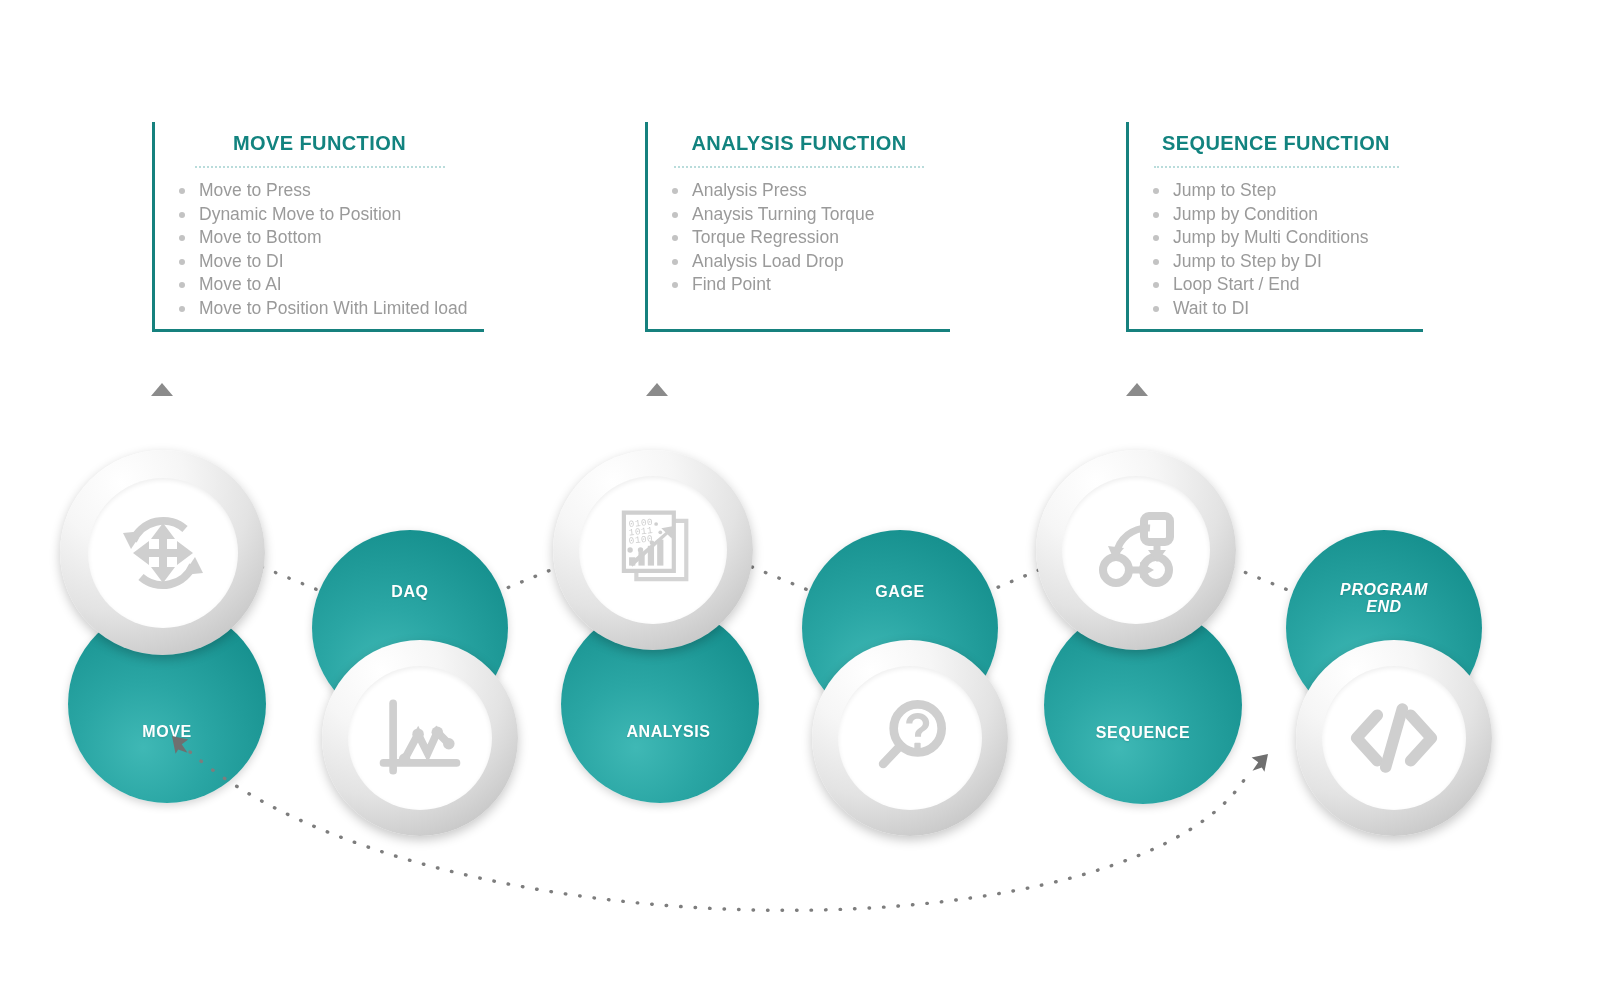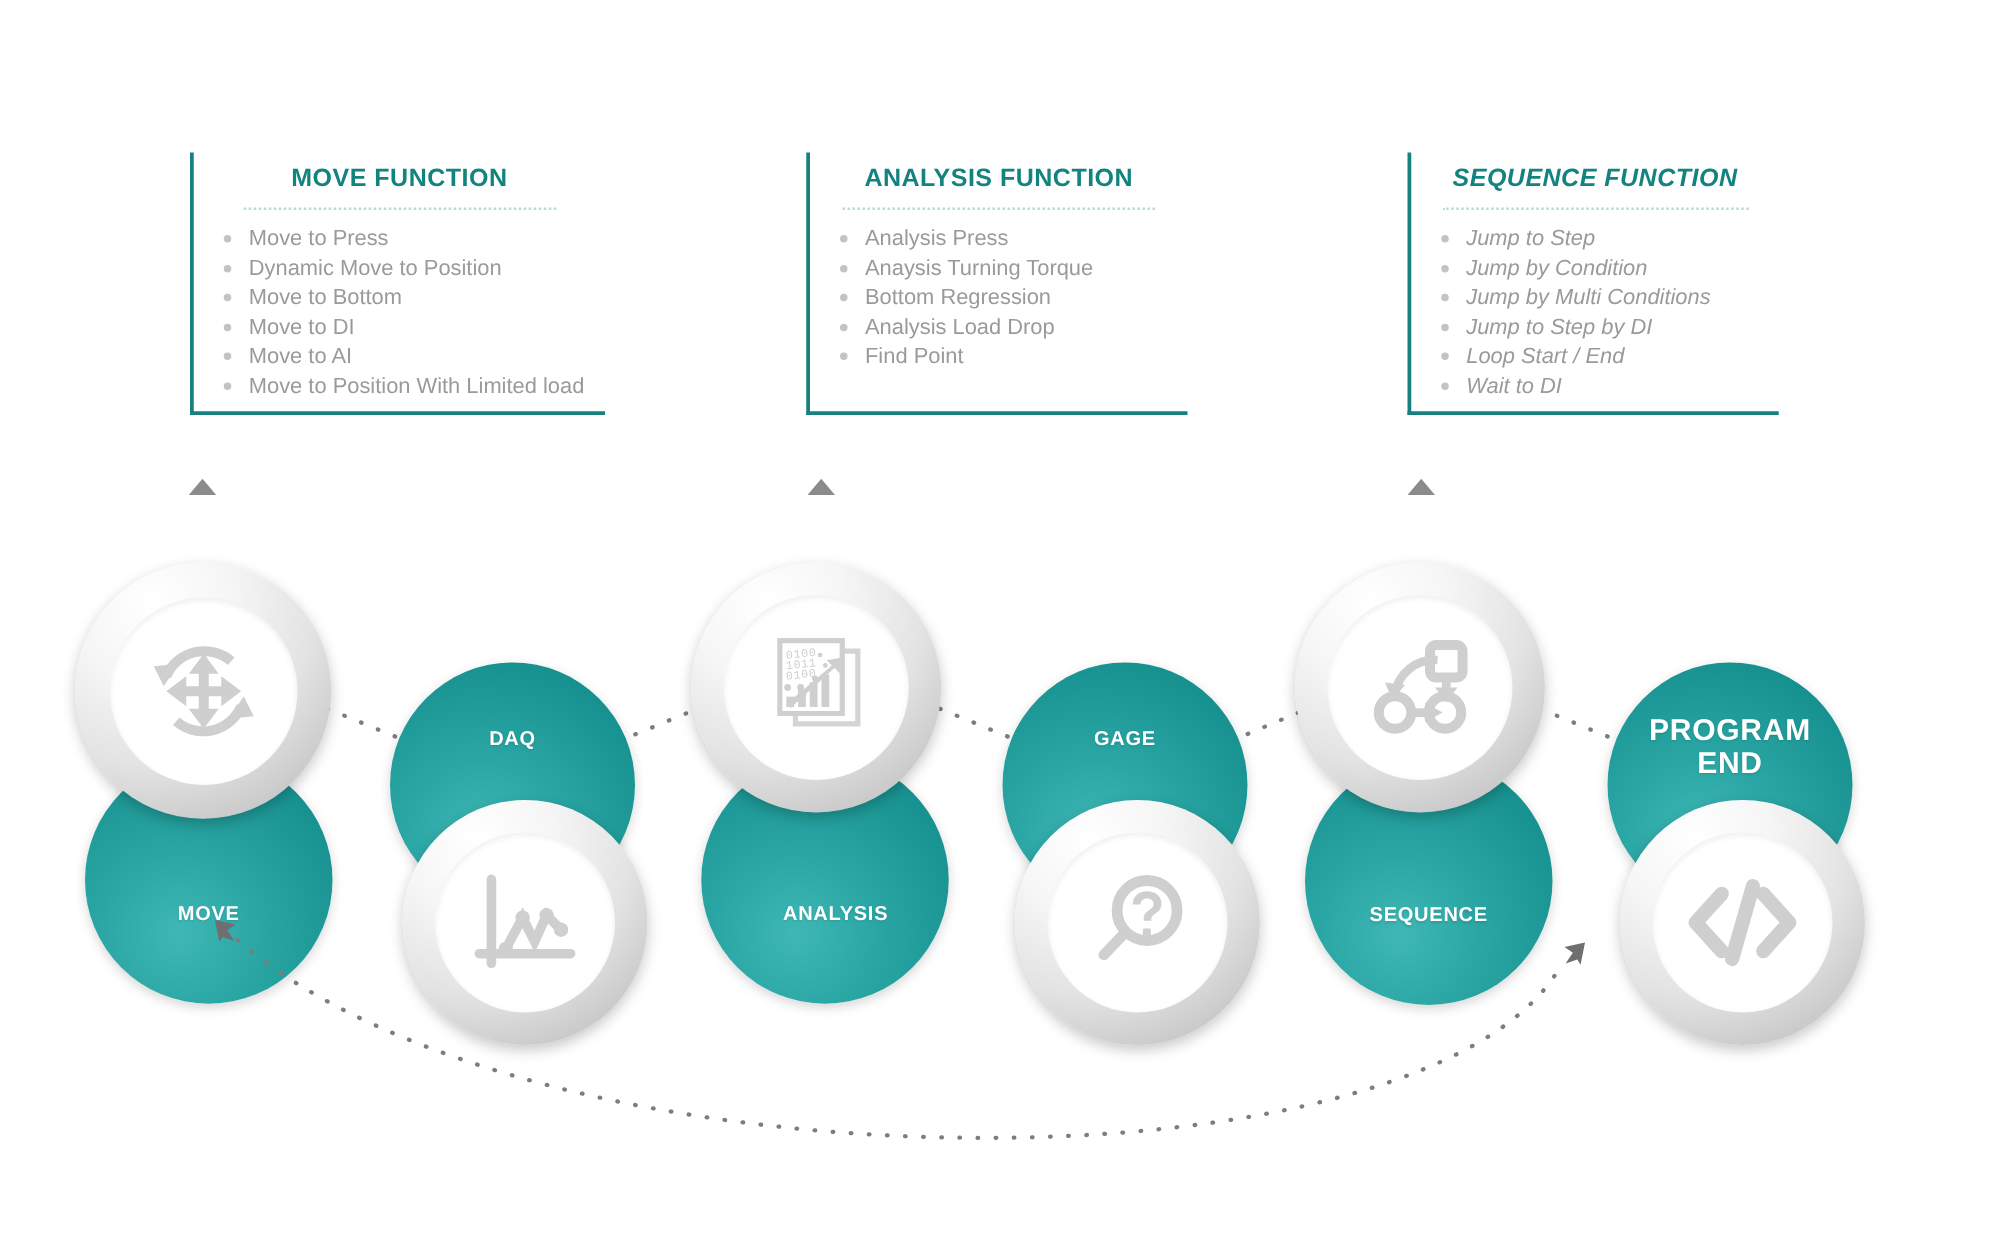--- a/index.html
+++ b/index.html
@@ -116,28 +116,28 @@
       <li>Move to Position With Limited load</li>
     </ul>
   </div>
 
   <div class="card" style="left:645px; top:122px; width:305px;">
     <div class="card-title">ANALYSIS FUNCTION</div>
     <div class="card-sep" style="width:250px;"></div>
     <ul>
       <li>Analysis Press</li>
       <li>Anaysis Turning Torque</li>
-      <li>Bottom Regression</li>
+      <li>Torque Regression</li>
       <li>Analysis Load Drop</li>
       <li>Find Point</li>
       <li style="visibility:hidden">&nbsp;</li>
     </ul>
   </div>
 
-  <div class="card" style="left:1126px; top:122px; width:297px;font-style:italic;">
+  <div class="card" style="left:1126px; top:122px; width:297px;">
     <div class="card-title">SEQUENCE FUNCTION</div>
     <div class="card-sep" style="width:245px;"></div>
     <ul>
       <li>Jump to Step</li>
       <li>Jump by Condition</li>
       <li>Jump by Multi Conditions</li>
       <li>Jump to Step by DI</li>
       <li>Loop Start / End</li>
       <li>Wait to DI</li>
     </ul>
@@ -298,21 +298,21 @@
             <polygon points="54,62 54,78 68,70"></polygon>
             <polygon points="62,50 80,50 71,62"></polygon>
           </g>
         </svg>
       </div>
     </div>
   </div>
 
   <div class="node" style="left:1286px; top:530px;">
     <div class="teal-circle front" style="left:0px; top:0px; width:196px; height:196px;">
-      <div class="teal-label" style="padding-bottom:60px; font-size:24px;">
+      <div class="teal-label" style="padding-bottom:60px; font-size:16px;font-style:italic;">
         <span>PROGRAM</span><br>
         <span>END</span>
       </div>
     </div>
     <div class="gray-circle front" style="left:10px; top:110px; width:196px; height:196px; z-index:7;">
       <div class="gray-inner" style="width:144px; height:144px;">
         <svg width="104" height="104" viewBox="0 0 100 100">
           <g fill="none" stroke="#cfcfcf" stroke-width="11" stroke-linecap="round" stroke-linejoin="round">
             <path d="M34 28 L14 50 L34 72"></path>
             <path d="M66 28 L86 50 L66 72"></path>

